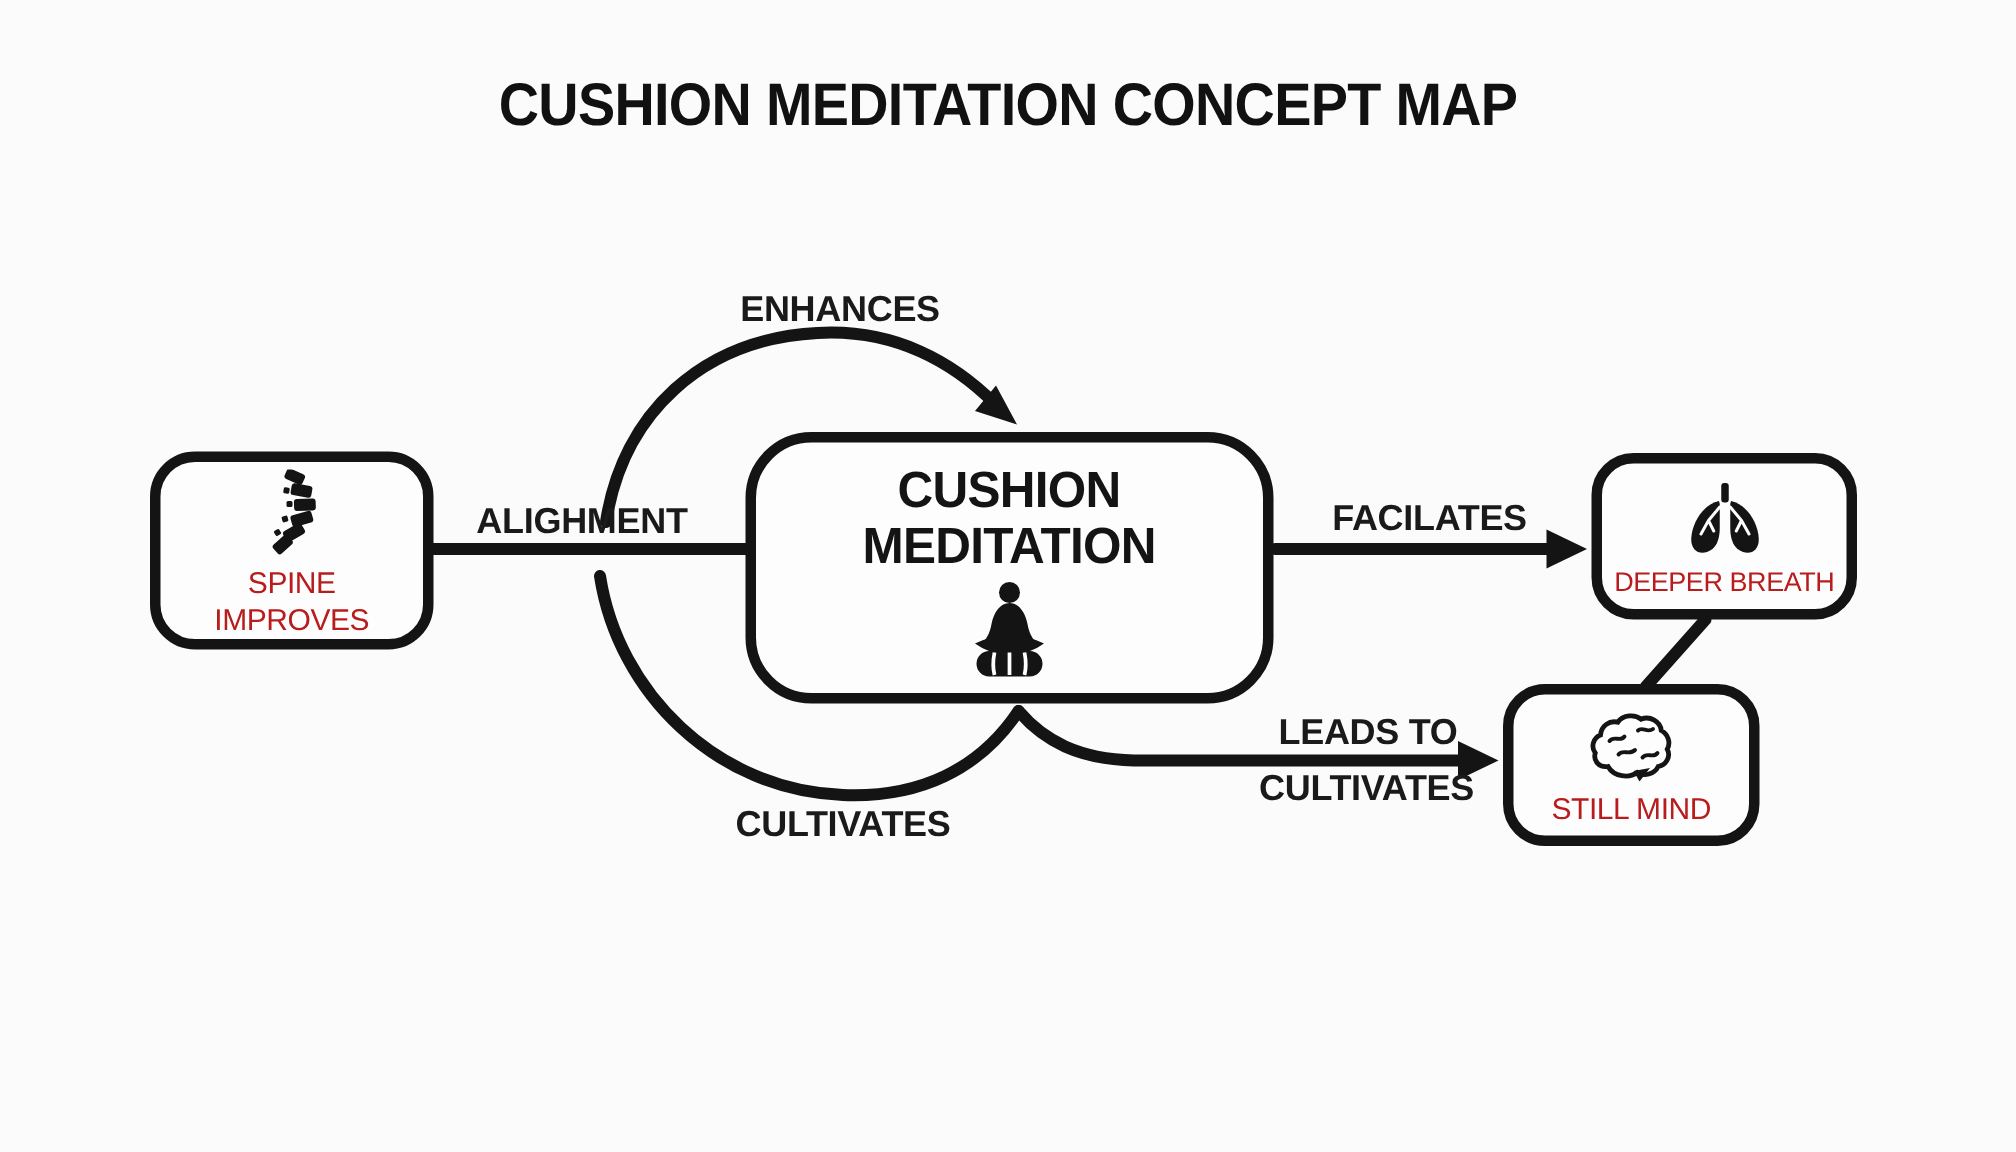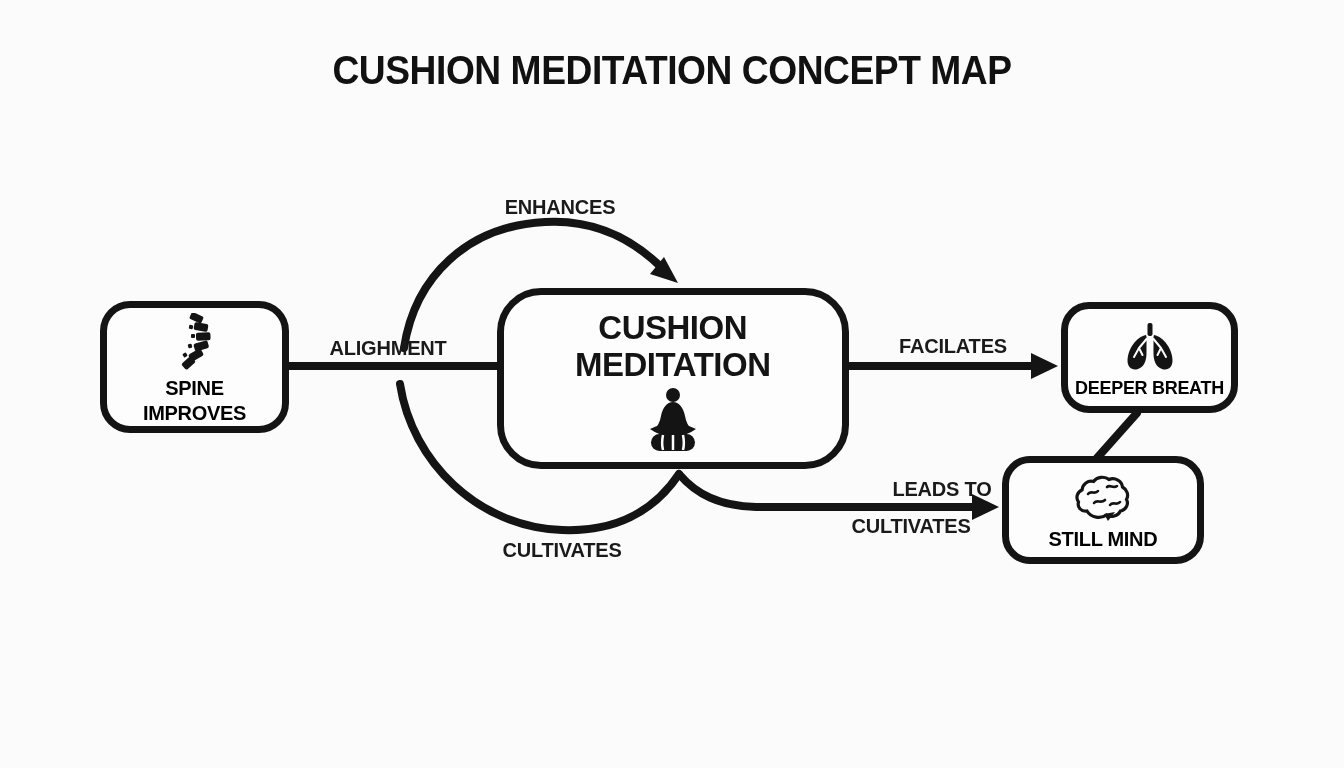--- a/index.html
+++ b/index.html
@@ -22,40 +22,40 @@
   .edge-head{fill:#141414;stroke:none;}
   .node{
     position:absolute;z-index:2;box-sizing:border-box;
     background:#fdfdfd;border:7px solid #141414;
     display:flex;flex-direction:column;align-items:center;justify-content:center;
     text-align:center;
   }
   .node-spine{left:100px;top:301px;width:189px;height:132px;border-radius:30px;padding-top:4px;}
   .node-center{left:497px;top:288px;width:352px;height:181px;border-radius:44px;justify-content:flex-start;padding-top:14px;}
   .node-breath{left:1061px;top:302px;width:177px;height:111px;border-radius:28px;padding-top:6px;}
-  .node-mind{left:1002px;top:456px;width:202px;height:108px;border-radius:28px;padding-top:6px;}
+  .node-mind{left:1002px;top:456px;width:171px;height:108px;border-radius:28px;padding-top:6px;}
   .node-label-sm{
-    font-size:20px;font-weight:700;line-height:1.14;letter-spacing:-0.3px;color:#000000;
+    font-size:20px;font-weight:400;line-height:1.14;letter-spacing:-0.3px;color:#b91c1c;
   }
   .node-breath .node-label-sm{font-size:18px;margin-top:3px;}
   .node-mind .node-label-sm{font-size:20px;margin-top:3px;}
   .node-spine .node-label-sm{margin-top:2px;}
   .center-line{
     font-size:34px;font-weight:700;line-height:1.1;letter-spacing:-0.5px;color:#141414;
     transform:scaleX(0.97);
   }
   .center-icon{margin-top:3px;}
   .edge-label{
     position:absolute;z-index:3;transform:translate(-50%,-50%);
-    font-size:20px;font-weight:700;letter-spacing:-0.2px;color:#1a1a1a;white-space:nowrap;
+    font-size:24px;font-weight:700;letter-spacing:-0.2px;color:#1a1a1a;white-space:nowrap;
   }
   .lbl-enhances{left:560px;top:207px;}
   .lbl-improves{left:388px;top:348px;}
   .lbl-facilates{left:953px;top:346px;text-align:right;}
-  .lbl-leads-to{left:942px;top:489px;}
+  .lbl-leads-to{left:912px;top:489px;}
   .lbl-cultivates-right{left:911px;top:526px;}
   .lbl-cultivates-bottom{left:562px;top:550px;}
   .icon{display:block;}
 </style>
 </head>
 <body>
 
 <div class="canvas">
 
   <h1 class="page-title">CUSHION MEDITATION CONCEPT MAP</h1>

